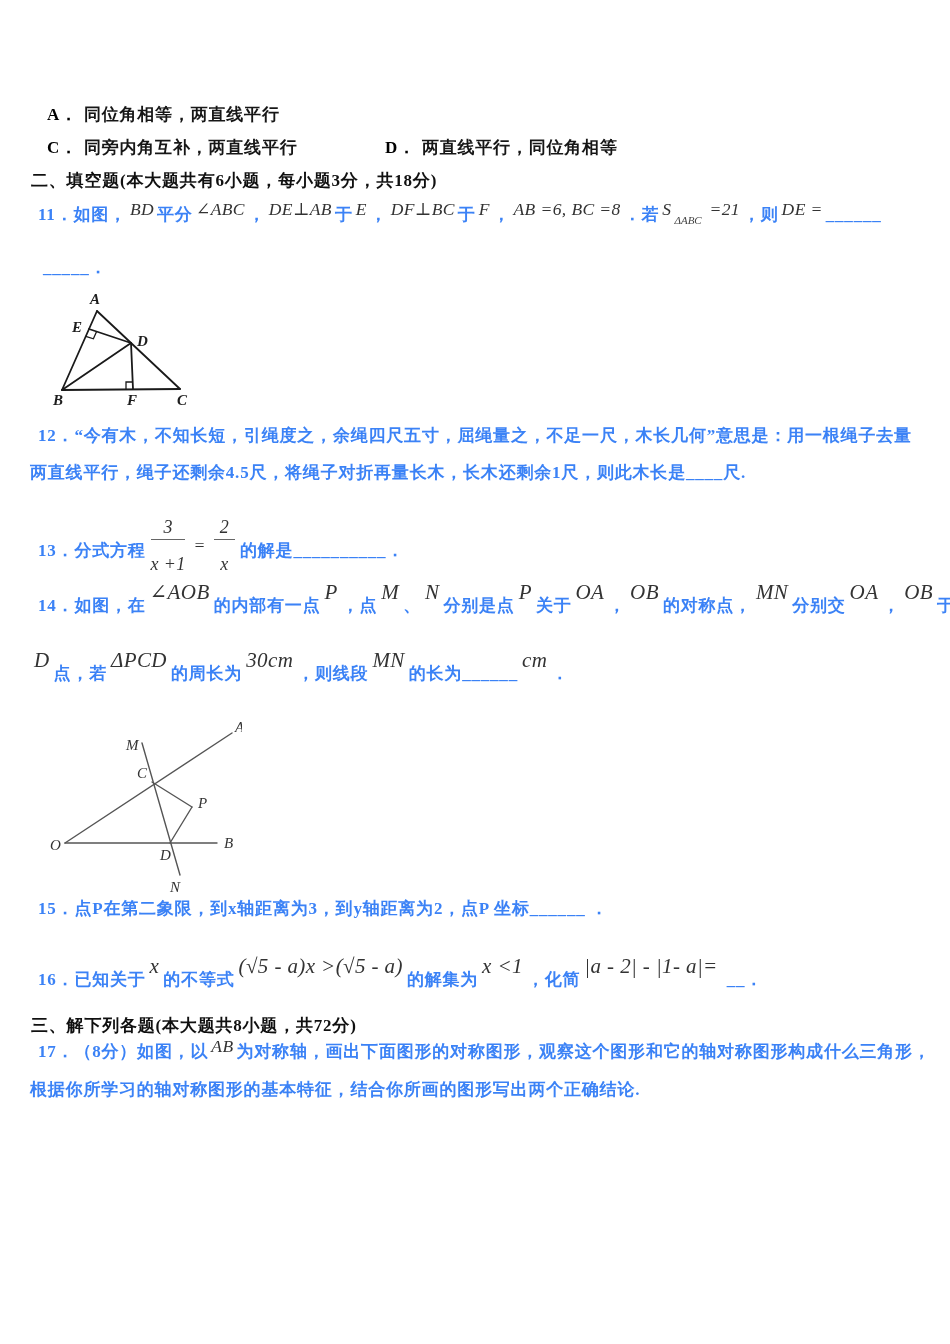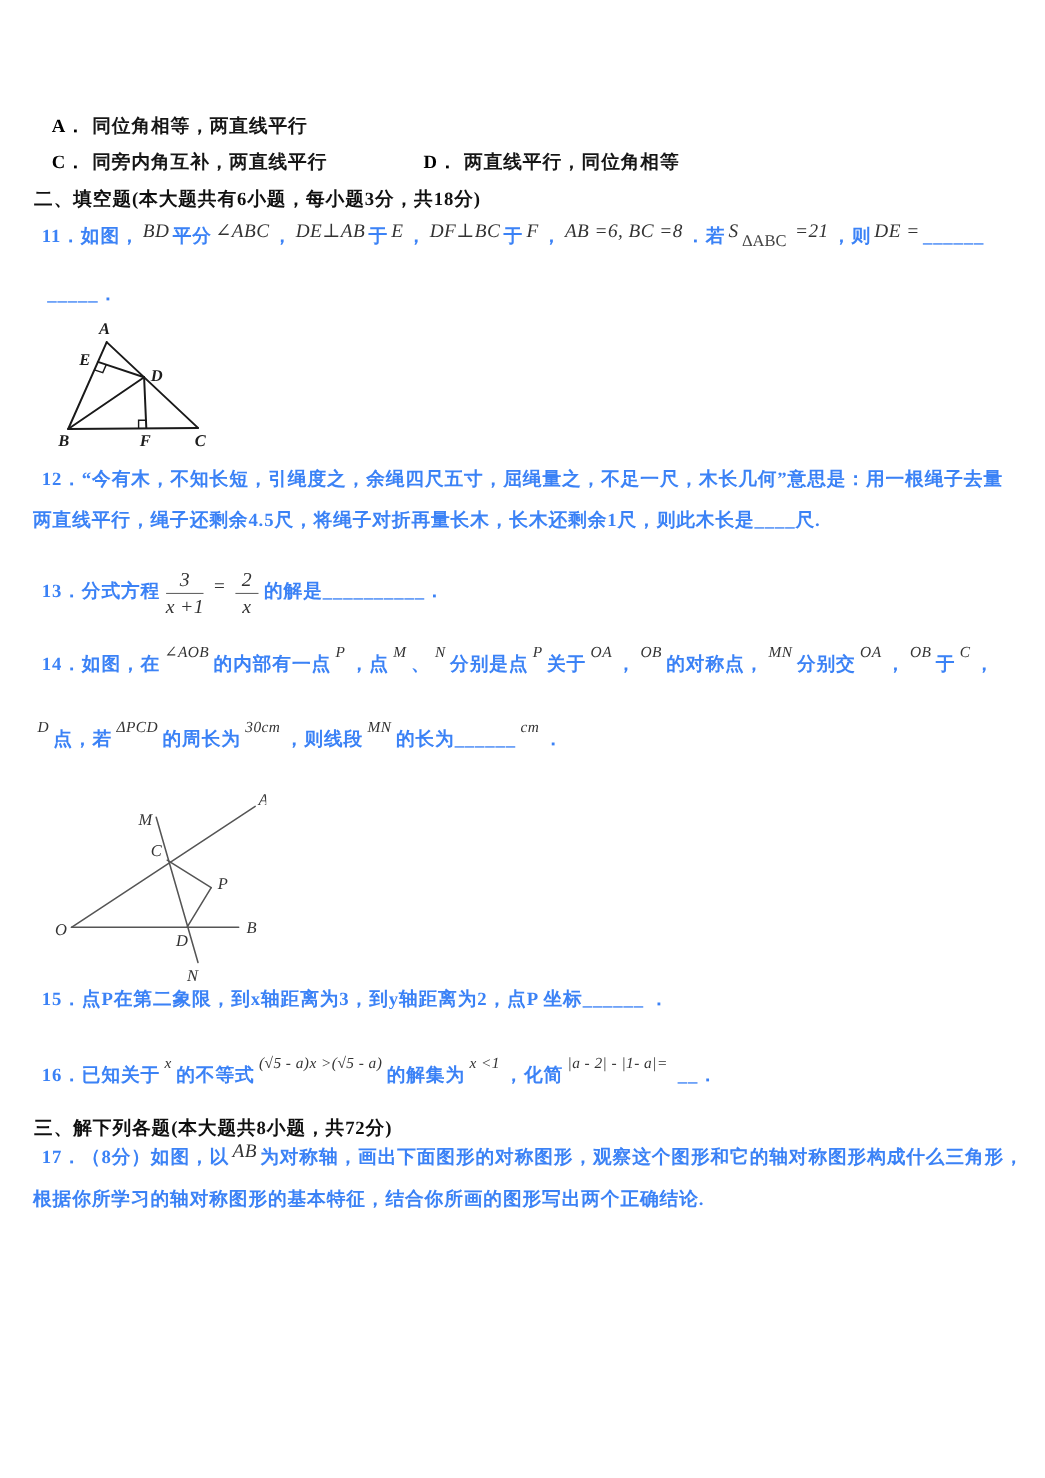--- a/index.html
+++ b/index.html
@@ -12,33 +12,33 @@
     position:absolute; white-space:nowrap;
     font-size:17px; letter-spacing:0.8px; font-weight:600; color:#161616;
   }
   .seg-cn{color:#3b82f6;}
   .seg-m{
     font-style:italic; font-weight:500; color:#333;
     position:relative; top:-5px; margin:0 3px; font-size:17.5px; letter-spacing:0.4px;
   }
   .seg-mr{
     font-style:italic; font-weight:500; color:#333;
-    position:relative; top:-12px; margin:0 4px; font-size:14px; letter-spacing:0.4px;
+    position:relative; top:-12px; margin:0 4px; font-size:21px; letter-spacing:0.4px;
   }
   .seg-sub{
-    font-weight:500; color:#444;
-    font-size:15px; vertical-align:-4px; letter-spacing:0;
+    font-style:italic; font-weight:500; color:#444;
+    font-size:11px; vertical-align:-4px; letter-spacing:0;
   }
   .frac{
     display:inline-block; text-align:center; vertical-align:-14px;
     font-style:italic; font-weight:500; color:#333; margin:0 5px;
     font-size:18px; line-height:1.15; letter-spacing:0.3px;
   }
   .frac .num{display:block; border-bottom:1.6px solid #666; padding:0 6px 1px;}
-  .frac .den{display:block; padding-top:1px;}
+  .frac .den{display:block; padding-top:1px;margin-top:13px;}
   .opt-label{font-weight:700; color:#000; margin-right:6px;}
   .section-title{font-weight:700; color:#101010;}
   .fig{position:absolute;}
   .fig text{
     font-family:"Liberation Serif","DejaVu Serif",serif;
     font-style:italic; fill:#1d1d1d;
   }
   #fig1 text{font-weight:700; font-size:15px;}
   #fig2 text{font-weight:400; font-size:15px; fill:#333;}
 </style>

